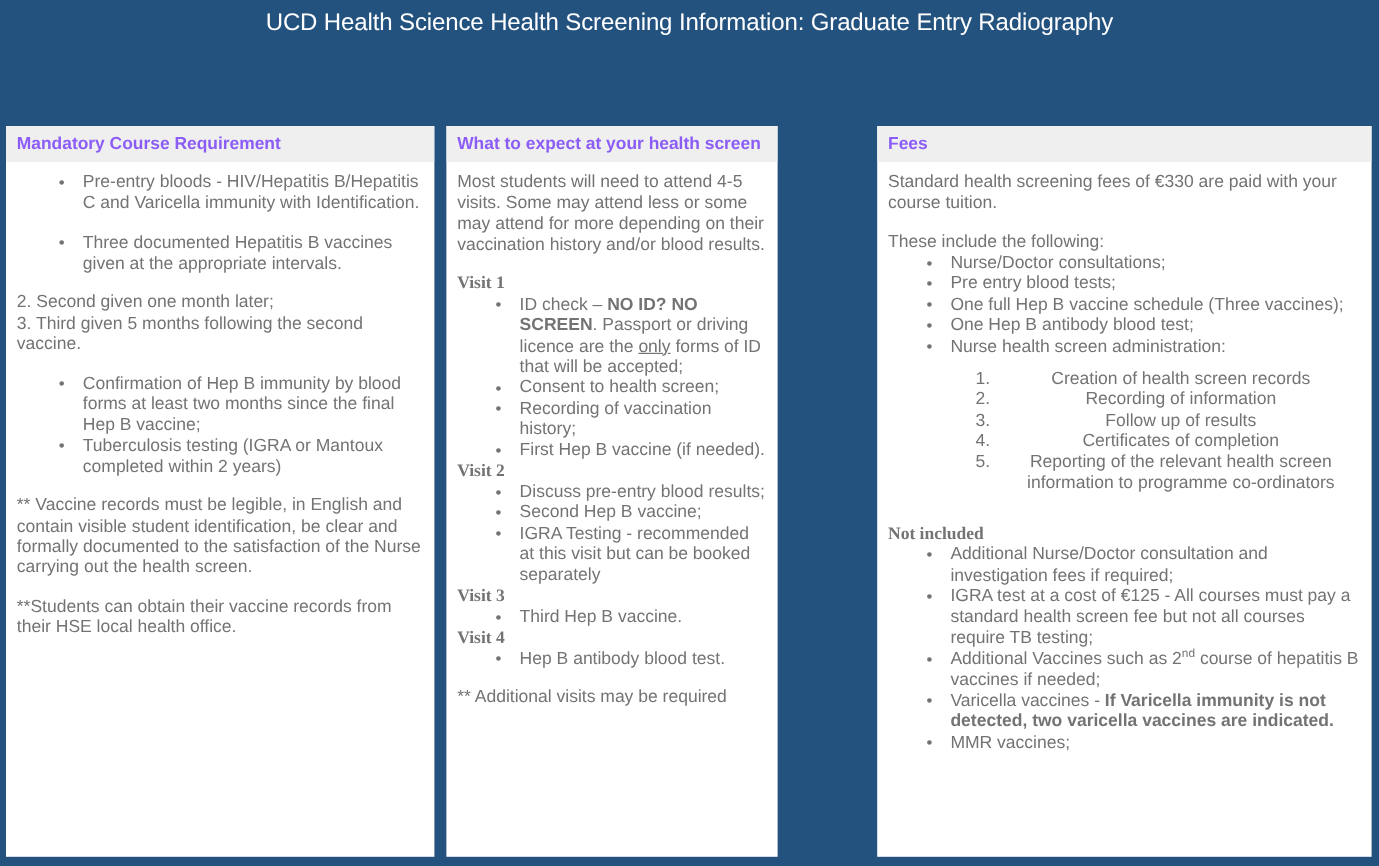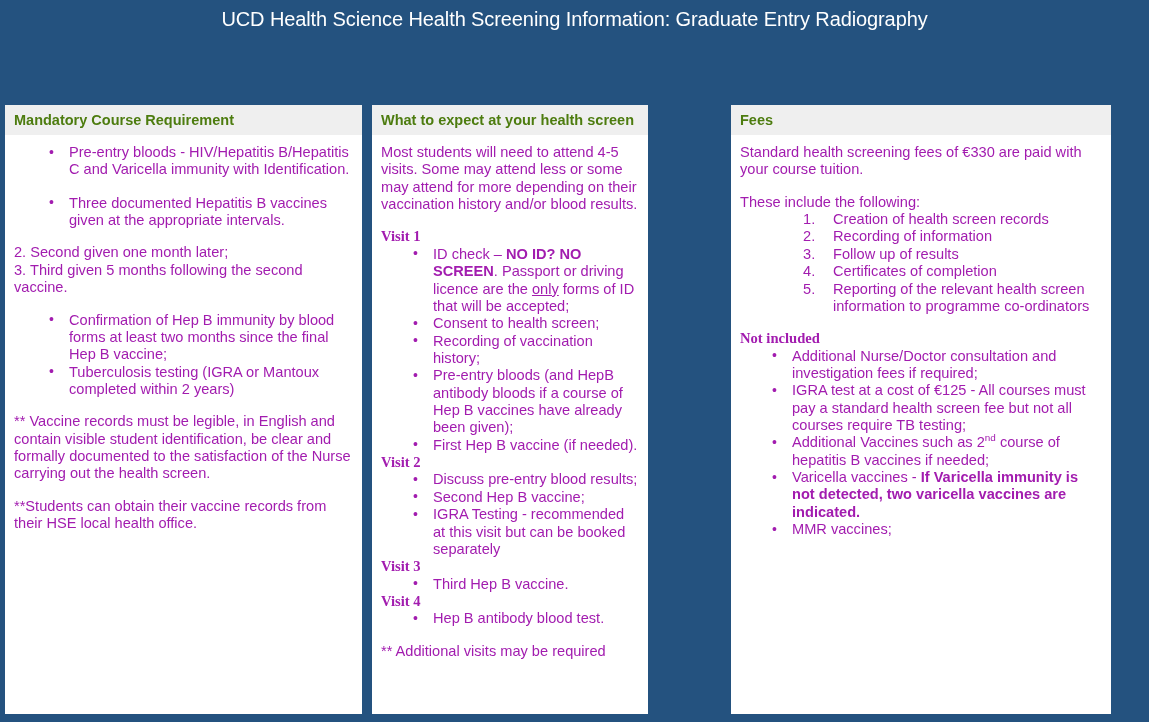--- a/index.html
+++ b/index.html
@@ -47,37 +47,37 @@
   .panel {
     position: absolute;
     top: 105px;
     height: 609px;
     background: #ffffff;
     box-sizing: border-box;
     overflow: hidden;
   }
   #panel-1 { left: 5px;   width: 357px; }
   #panel-2 { left: 372px; width: 276px; }
-  #panel-3 { left: 731px; width: 380px; }
+  #panel-3 { left: 731px; width: 412px; }
 
   .panel-header {
     background: #efefef;
     height: 30px;
     line-height: 30px;
     padding: 0 0 0 9px;
     font-size: 14.5px;
     font-weight: bold;
-    color: #4d7c0f;
+    color: #8b5cf6;
     box-sizing: border-box;
   }
   .panel-body {
     padding: 9px 8px 0 9px;
     font-size: 14.6px;
     line-height: 1.19;
-    color: #a21caf;
+    color: #737373;
   }
 
   
   p.para {
     margin: 0 0 0 0;
     padding: 0;
   }
   .spacer-md { height: 15px; }
 
   ul.bul {
@@ -95,24 +95,25 @@
     content: "\2022";
     position: absolute;
     left: -20px;
     top: -0.5px;
     font-size: 14px;
     line-height: inherit;
   }
   ul.bul > li.gap { margin-top: 16px; }
 
   ol.num {
-    margin: 0;
+    margin: 10px;
     padding: 0 0 0 35px;
     list-style: none;
     counter-reset: numitem;
+    text-align: center;
   }
   ol.num > li {
     position: relative;
     counter-increment: numitem;
   }
   ol.num > li::before {
     content: counter(numitem) ".";
     position: absolute;
     left: -30px;
     width: 24px;
@@ -179,21 +180,20 @@
 
       <p class="para">Most students will need to attend 4-5 visits. Some may attend less or some may attend for more depending on their vaccination history and/or blood results.</p>
 
       <div class="spacer-md"></div>
 
       <p class="vlabel">Visit 1</p>
       <ul class="bul tight">
         <li><span>ID check – </span><span class="bold">NO ID? NO SCREEN</span><span>. Passport or driving licence are the </span><span class="uline">only</span><span> forms of ID that will be accepted;</span></li>
         <li>Consent to health screen;</li>
         <li>Recording of vaccination history;</li>
-        <li>Pre-entry bloods (and HepB antibody bloods if a course of Hep B vaccines have already been given);</li>
         <li>First Hep B vaccine (if needed).</li>
       </ul>
 
       <p class="vlabel">Visit 2</p>
       <ul class="bul tight">
         <li>Discuss pre-entry blood results;</li>
         <li>Second Hep B vaccine;</li>
         <li>IGRA Testing - recommended at this visit but can be booked separately</li>
       </ul>
 
@@ -216,20 +216,27 @@
   <div class="panel" id="panel-3">
     <div class="panel-header">Fees</div>
     <div class="panel-body">
 
       <p class="para">Standard health screening fees of €330 are paid with your course tuition.</p>
 
       <div class="spacer-md"></div>
 
       <p class="para">These include the following:</p>
 
+      <ul class="bul tight">
+        <li>Nurse/Doctor consultations;</li>
+        <li>Pre entry blood tests;</li>
+        <li>One full Hep B vaccine schedule (Three vaccines);</li>
+        <li>One Hep B antibody blood test;</li>
+        <li>Nurse health screen administration:</li>
+      </ul>
 
       <ol class="num" style="padding-left:93px;">
         <li>Creation of health screen records</li>
         <li>Recording of information</li>
         <li>Follow up of results</li>
         <li>Certificates of completion</li>
         <li>Reporting of the relevant health screen information to programme co-ordinators</li>
       </ol>
 
       <div class="spacer-md"></div>

